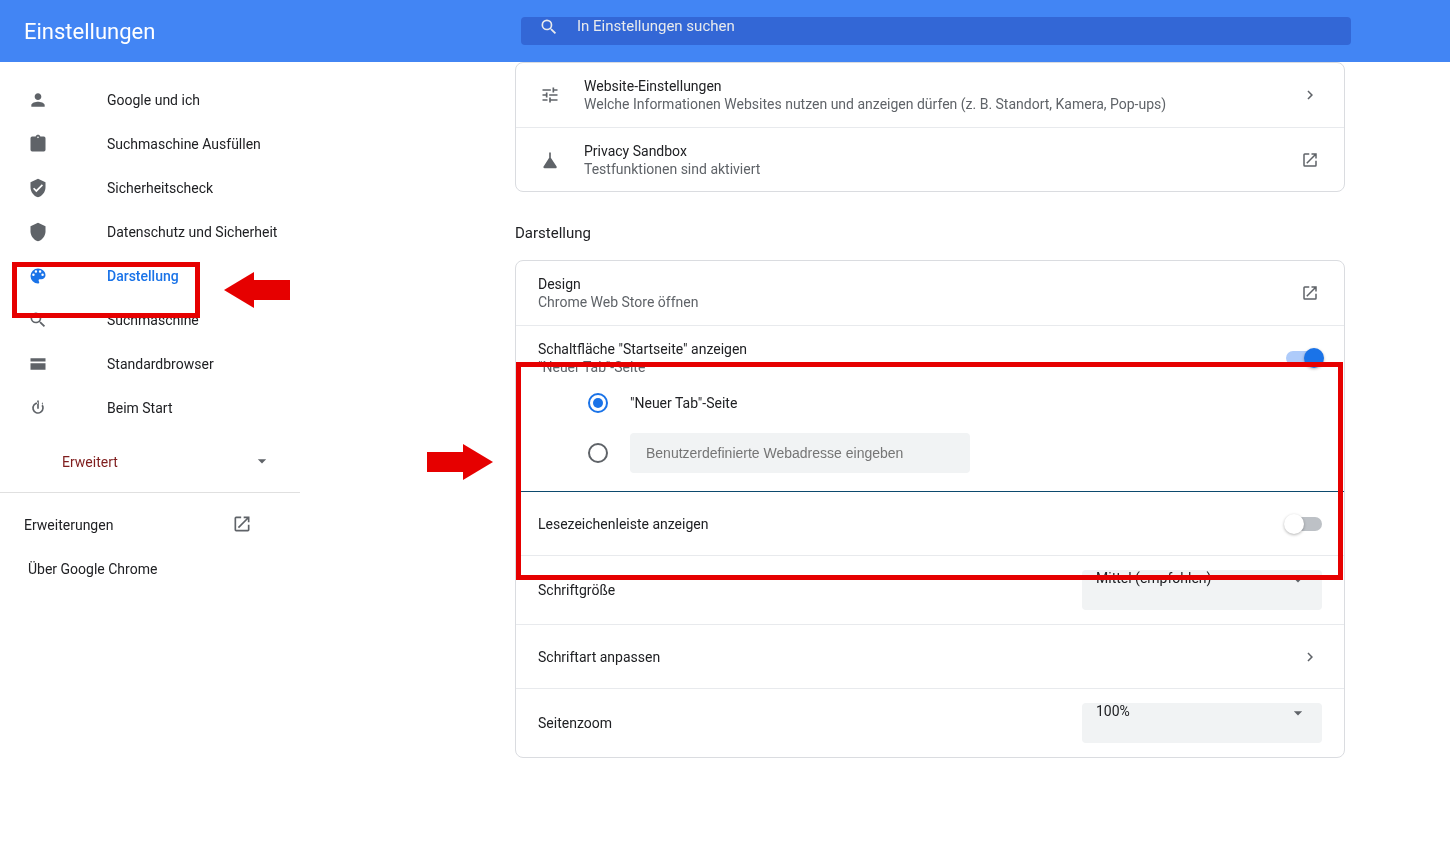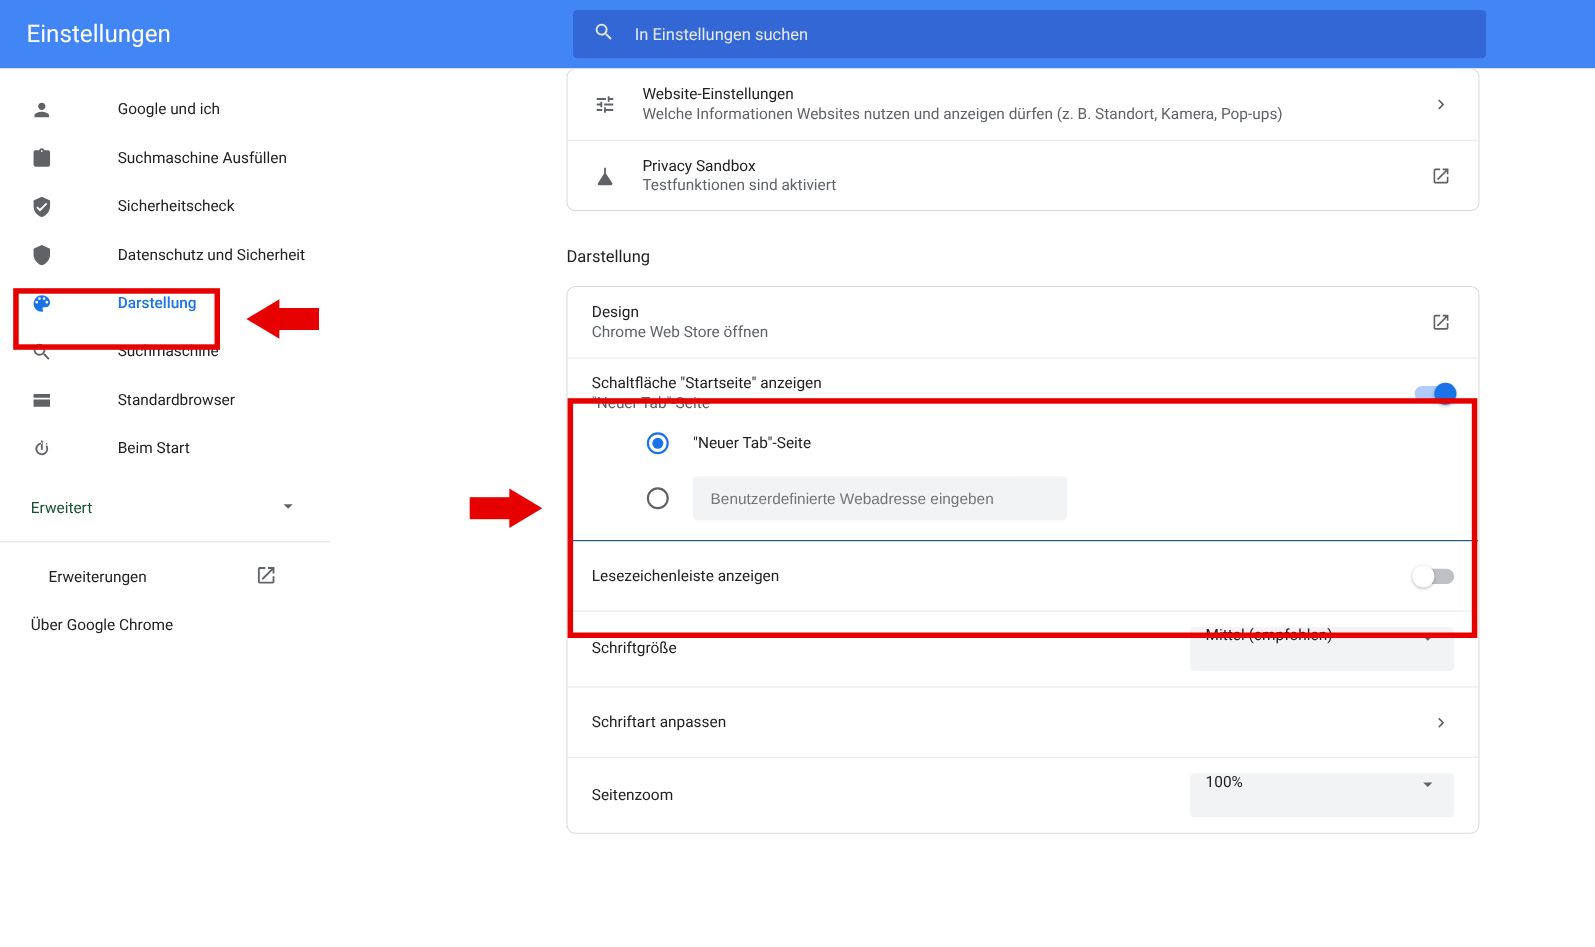--- a/index.html
+++ b/index.html
@@ -21,25 +21,25 @@
   }
   .header-title {
     color: #ffffff;
     font-size: 22px;
     font-weight: 400;
     width: 497px;
   }
   .search-box {
     flex: 1;
     max-width: 830px;
-    height: 44px;
+    height: 28px;
     background: #3367d6;
     border-radius: 4px;
     display: flex;
-    align-items: center;
+    align-items: flex-start;
     padding: 0 18px;
   }
   .search-icon { color: #e8eaed; margin-right: 18px; }
   .search-placeholder { color: #e8eaed; font-size: 15px; }
   .layout { display: flex; height: calc(100% - 62px); }
   .sidebar {
     width: 300px;
     padding-top: 14px;
     border-right: none;
   }
@@ -106,25 +106,25 @@
     background: #e60000;
     right: 28px; top: -10px;
   }
   .adv {
     display:flex; align-items:center; justify-content:space-between;
     padding: 0 28px;
     height: 48px;
     margin-top: 10px;
     cursor:pointer;
   }
-  .adv-label { font-size: 14px; color: #14532d; }
+  .adv-label { font-size: 14px; color: #7f1d1d; margin-left: 34px; }
   .divider { height: 1px; background: #e0e0e0; margin: 6px 0 10px 0; }
   .ext-item {
     display:flex; align-items:center; justify-content:space-between;
-    padding: 0 48px 0 44px; height: 44px; cursor:pointer;
+    padding: 0 48px 0 24px; height: 44px; cursor:pointer;
   }
   .about-item { padding: 0 28px; height:44px; display:flex; align-items:center; cursor:pointer; }
   .content {
     flex: 1;
     overflow-y: auto;
     padding: 0 0 40px 0;
     display:flex;
     flex-direction:column;
     align-items:center;
   }

